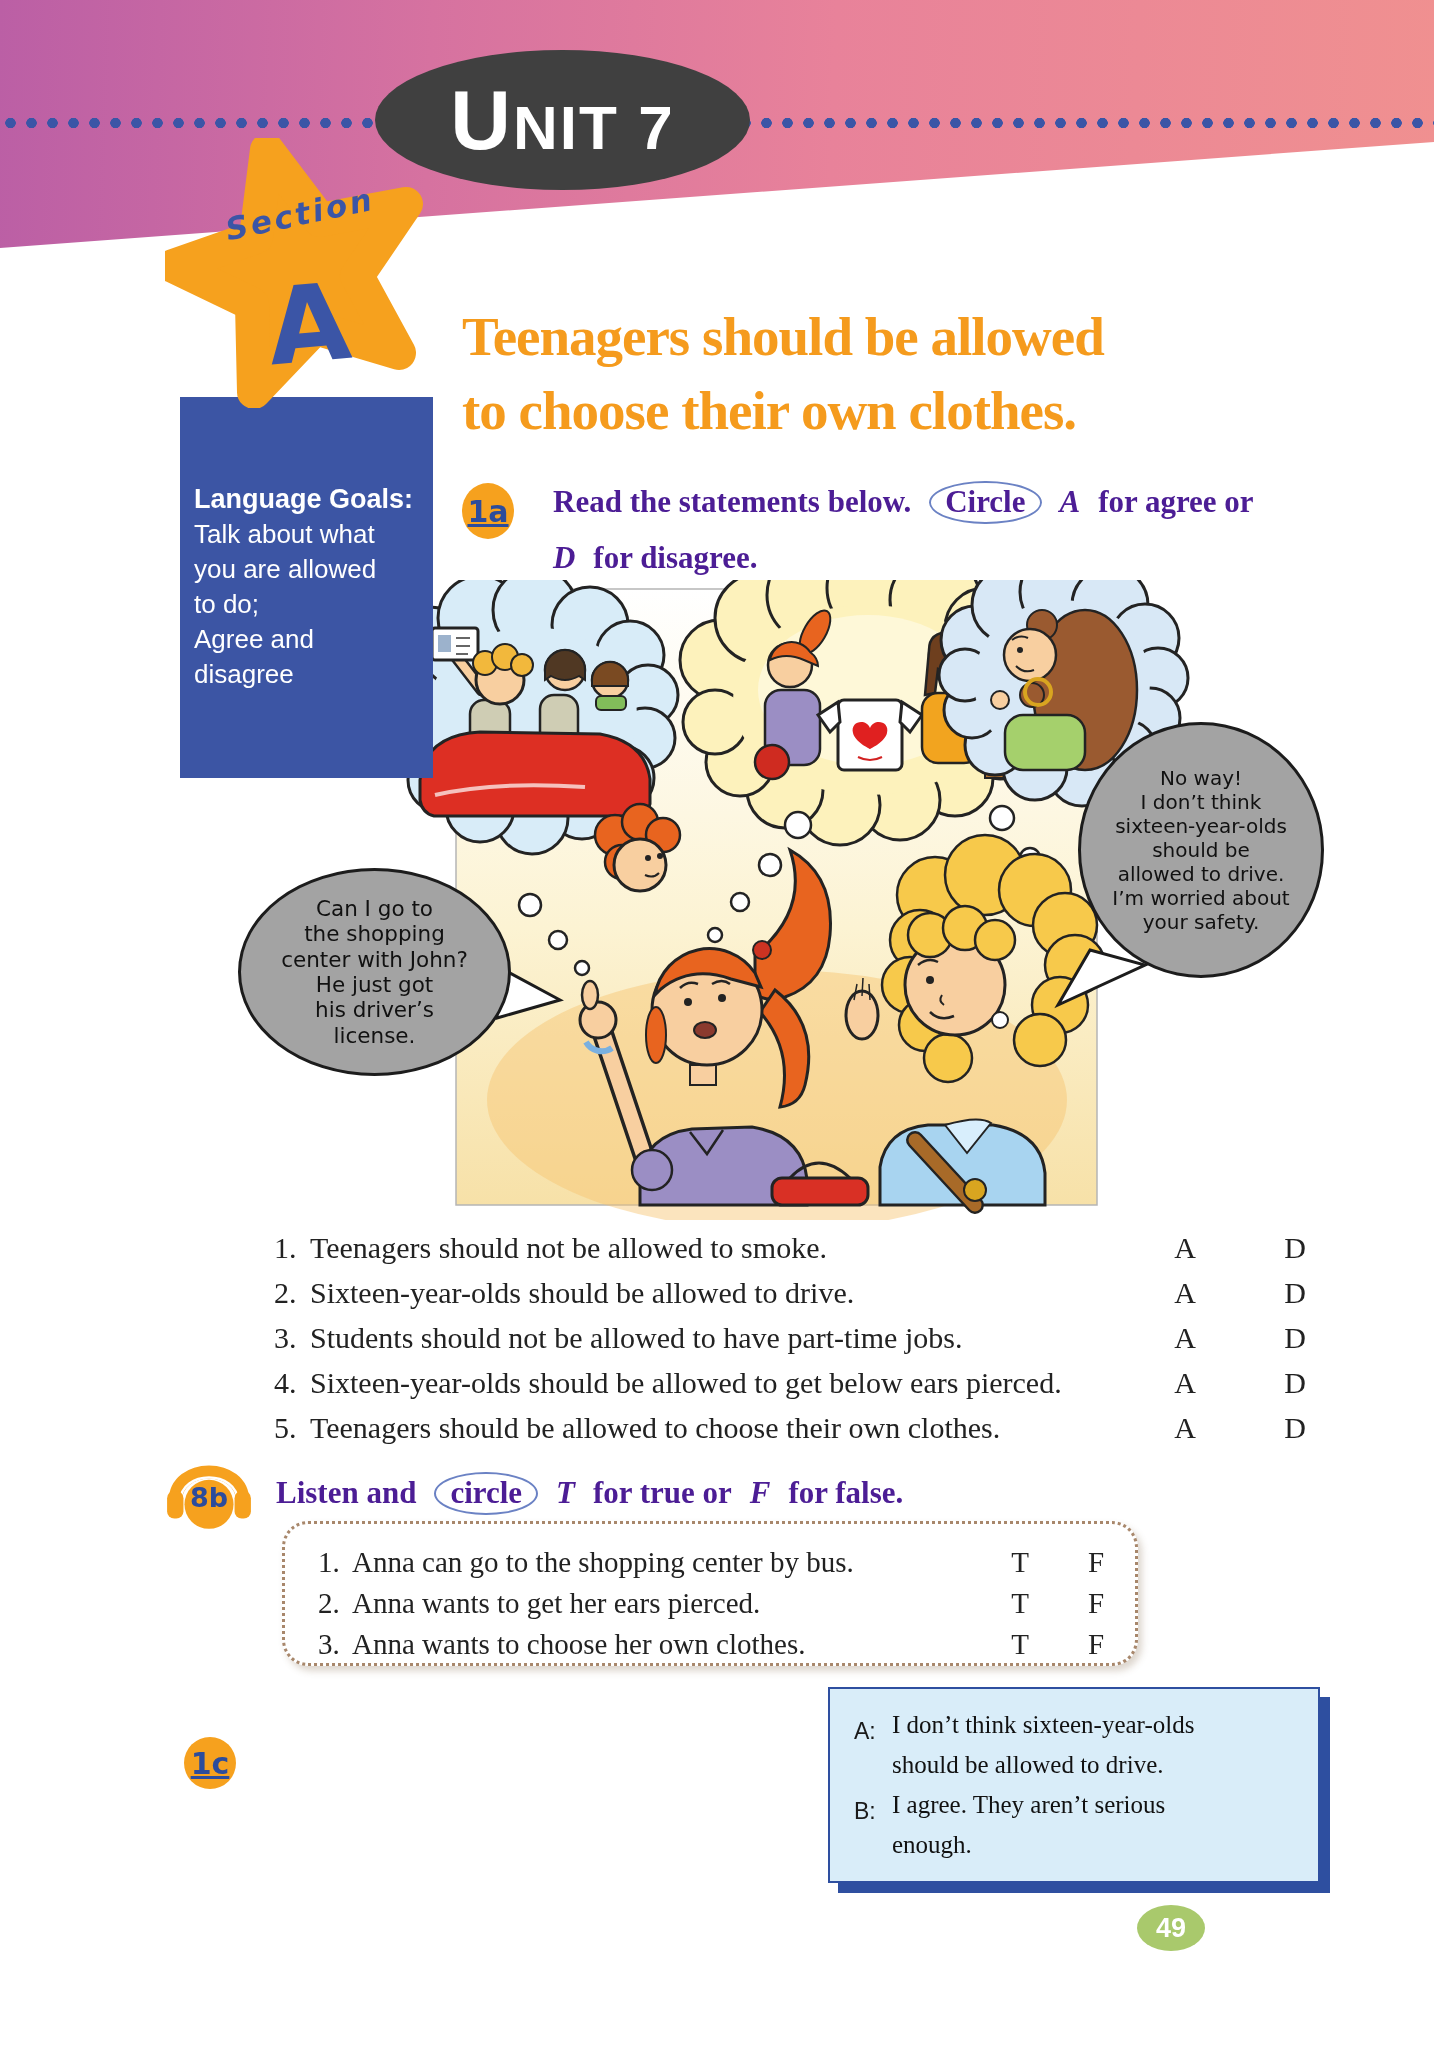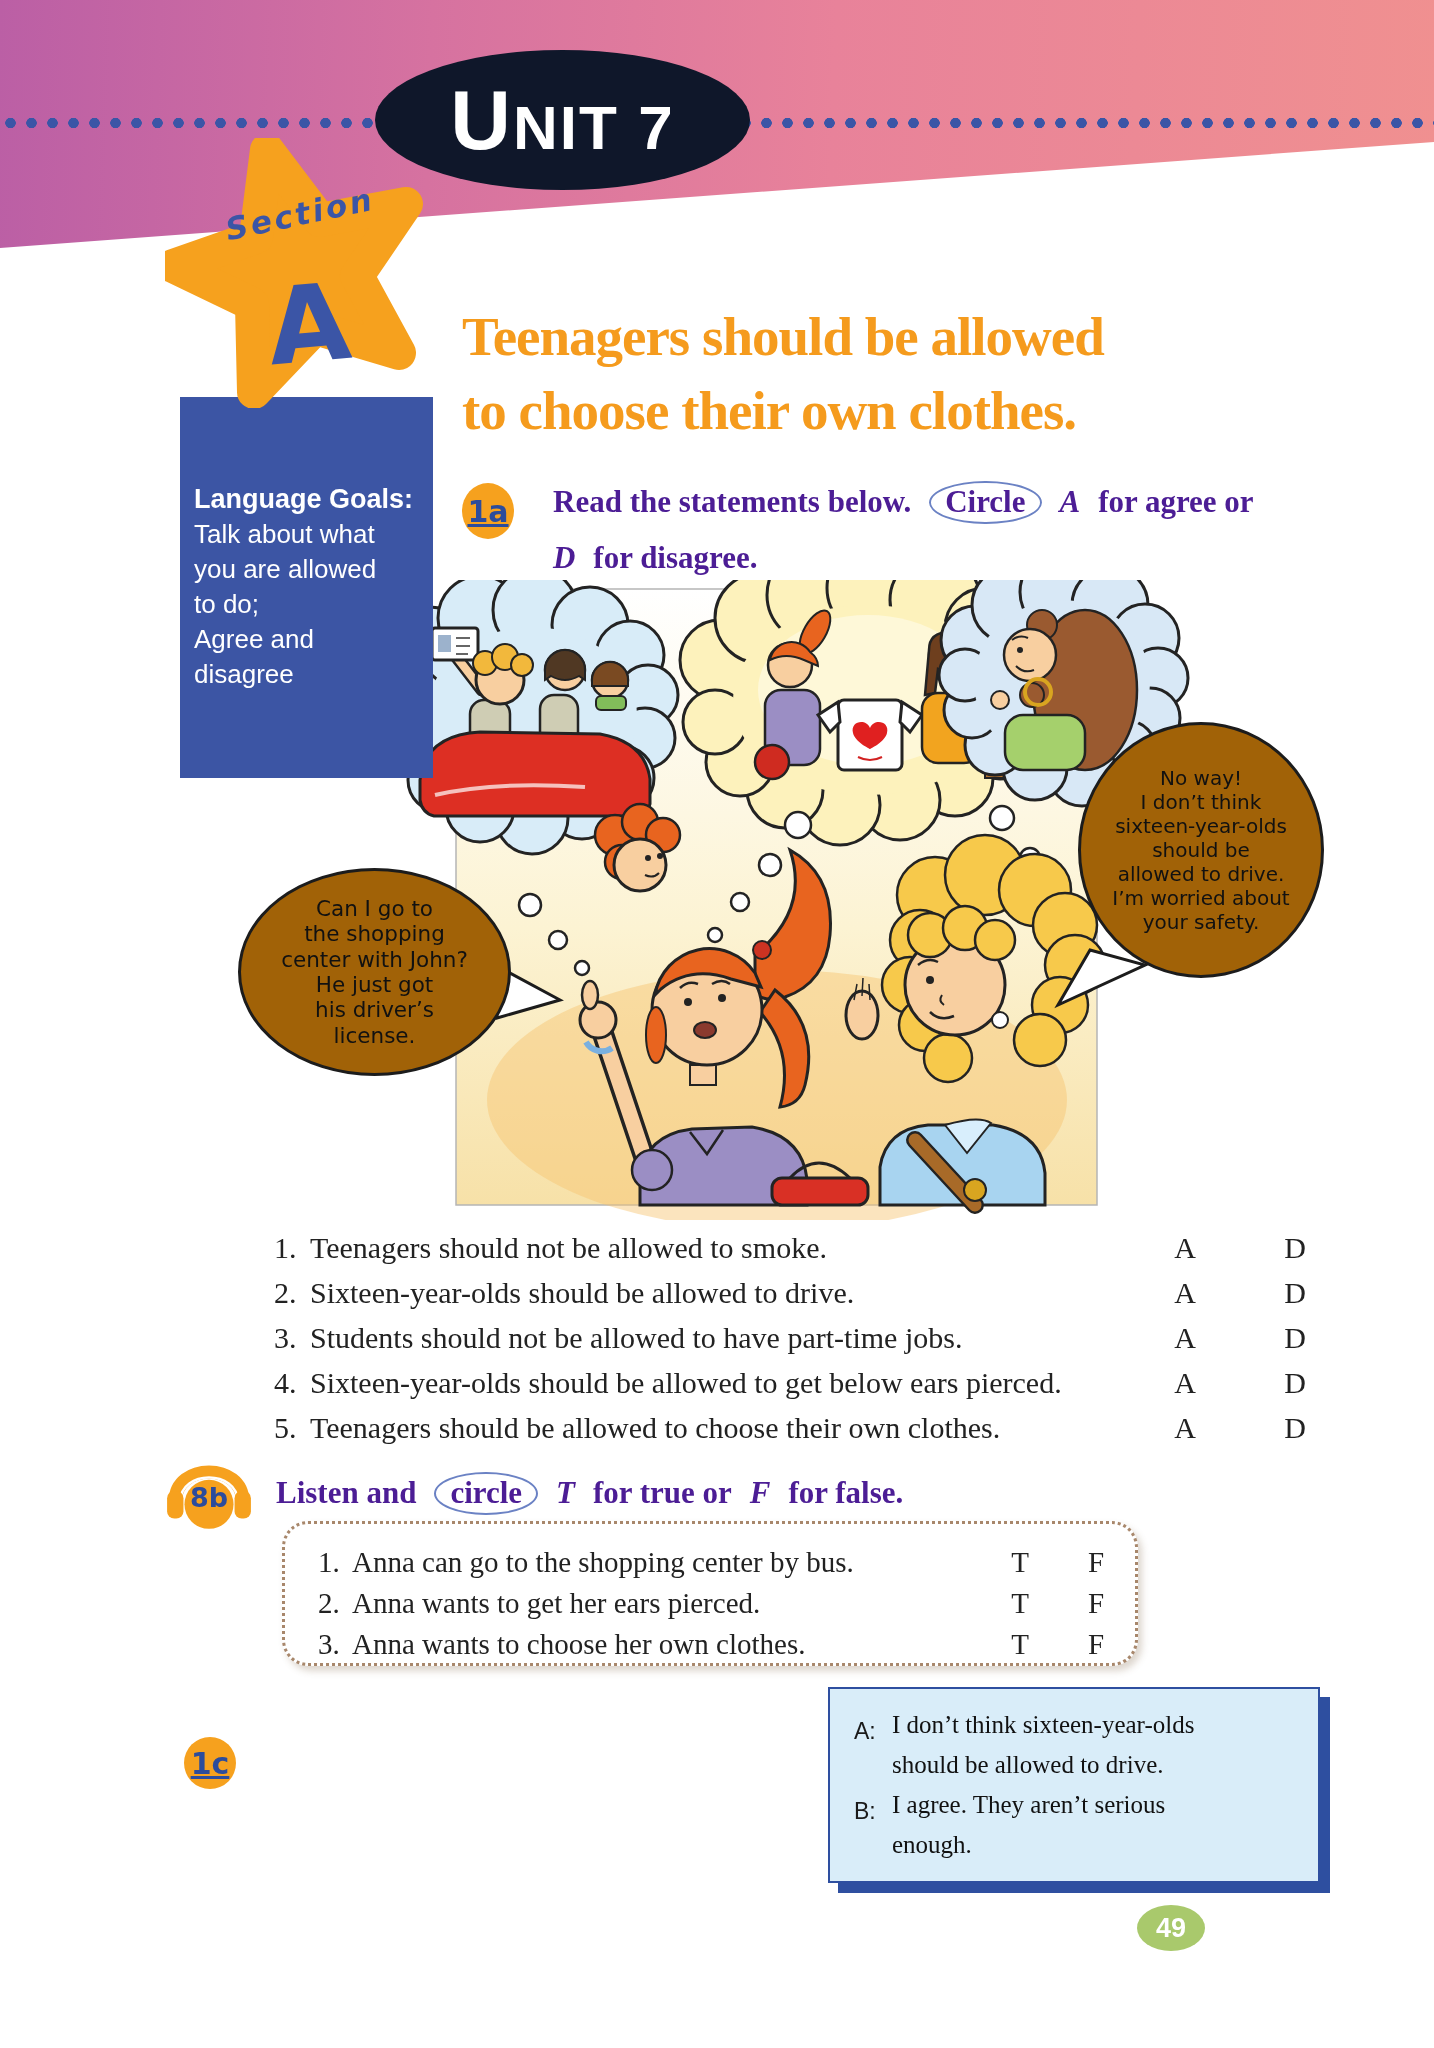--- a/index.html
+++ b/index.html
@@ -19,21 +19,21 @@
     background:linear-gradient(92deg,#bb5fa5 0%,#d672a0 30%,#e8829a 58%,#f09090 100%);
     clip-path:polygon(0 0,1434px 0,1434px 142px,0 248px);
   }
   .dotted-line {
     left:0; top:116px; width:1434px; height:14px; z-index:1;
     background-image:radial-gradient(circle, #3b55a6 5px, rgba(0,0,0,0) 5.5px);
     background-size:21px 14px; background-repeat:repeat-x; background-position:0 50%;
   }
   .unit-oval {
     left:375px; top:50px; width:375px; height:140px; z-index:2;
-    background:#0f172a; border-radius:50%;
+    background:#404040; border-radius:50%;
     display:flex; align-items:center; justify-content:center;
   }
   .unit-text {
     display:block; color:#fff; font-family:"Liberation Sans",sans-serif;
     font-weight:bold; font-size:62px; letter-spacing:2px; line-height:1;
   }
   .unit-text::first-letter { font-size:84px; }
 
   
   .star-svg { left:165px; top:138px; width:270px; height:270px; z-index:3; }
@@ -87,21 +87,21 @@
     padding:0 14px 2px 14px; line-height:1.2;
   }
   .it { font-style:italic; }
   .mr { margin-right:0.33em; }
   .instr-1b { left:276px; top:1468px; white-space:nowrap; line-height:50px; }
   .instr-1c { left:276px; top:1740px; width:520px; line-height:45px; white-space:pre-line; }
 
   
   .illus-frame-svg { left:390px; top:580px; width:940px; height:640px; z-index:1; }
   .speech-bubble {
-    background:#a16207; border:3px solid #1c1c1c; border-radius:50%;
+    background:#a3a3a3; border:3px solid #1c1c1c; border-radius:50%;
     display:flex; align-items:center; justify-content:center; text-align:center;
     color:#111; z-index:4; white-space:pre-line;
     font-family:"DejaVu Sans",sans-serif;
   }
   .bubble-left  { left:238px; top:868px; width:267px; height:202px; font-size:21.5px; line-height:1.18; }
   .bubble-right { left:1078px; top:722px; width:240px; height:250px; font-size:20px; line-height:1.2; }
 
   
   .statements { left:274px; top:1225px; width:1076px; font-size:30px; color:#222; }
   .st-row { display:grid; grid-template-columns:36px 820px 110px 110px; line-height:45px; }

